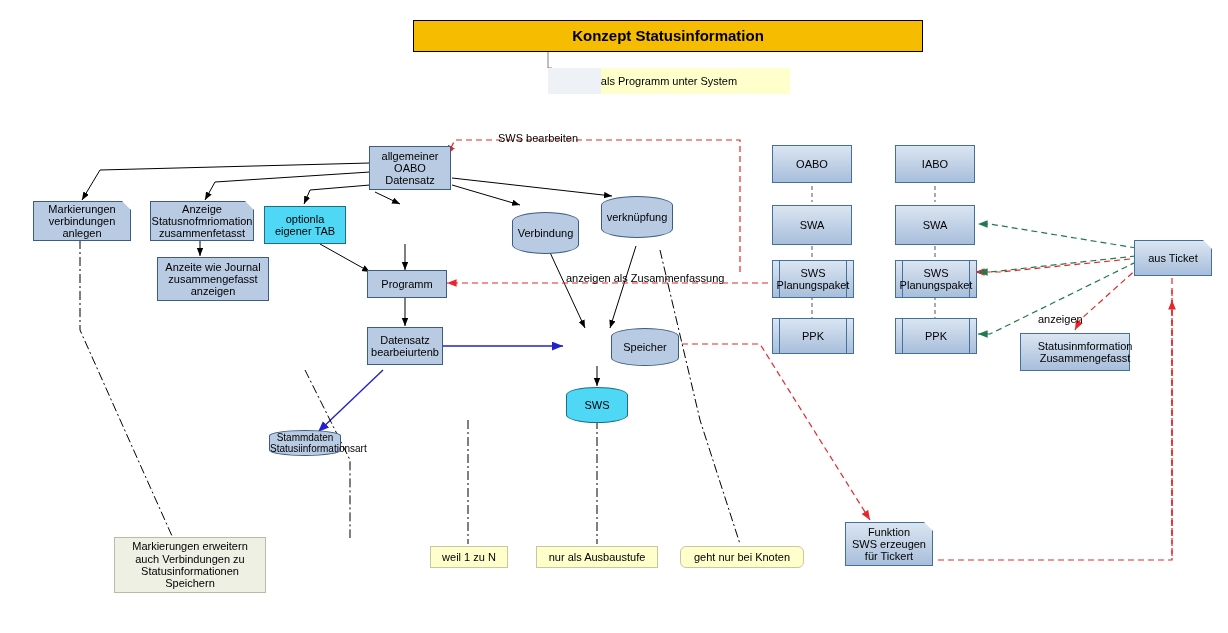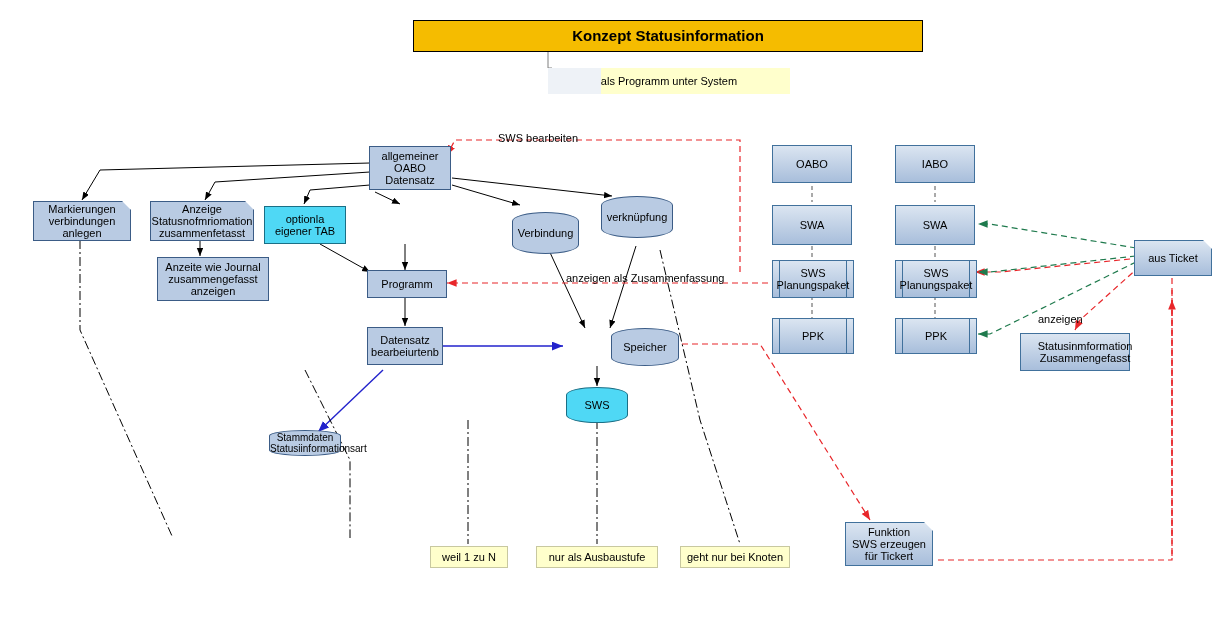--- a/index.html
+++ b/index.html
@@ -269,31 +269,37 @@
     <span style="white-space:pre-line;padding-left:20px;">Statusinmformation
 Zusammengefasst</span>
   </div>
 
   <div class="node tag-grad" style="left:845px;top:522px;width:88px;height:44px;">
     <span style="white-space:pre-line;">Funktion
 SWS erzeugen
 für Tickert</span>
   </div>
 
+  <div class="node note-gray" style="left:114px;top:537px;width:152px;height:56px;">
+    <span style="white-space:pre-line;">Markierungen erweitern
+auch Verbindungen zu
+Statusinformationen
+Speichern</span>
+  </div>
 
 
   <div class="node note" style="left:430px;top:546px;width:78px;height:22px;">
     <span>weil 1 zu N</span>
   </div>
 
   <div class="node note" style="left:536px;top:546px;width:122px;height:22px;">
     <span>nur als Ausbaustufe</span>
   </div>
 
-  <div class="node note" style="left:680px;top:546px;width:110px;height:22px;">
+  <div class="node note" style="left:680px;top:546px;width:124px;height:22px;border-radius:6px;">
     <span>geht nur bei Knoten</span>
   </div>
 
   <div class="edge-label" style="left:498px;top:132px;">
     <span>SWS bearbeiten</span>
   </div>
   <div class="edge-label" style="left:566px;top:272px;">
     <span>anzeigen als Zusammenfassung</span>
   </div>
   <div class="edge-label" style="left:1038px;top:313px;">

